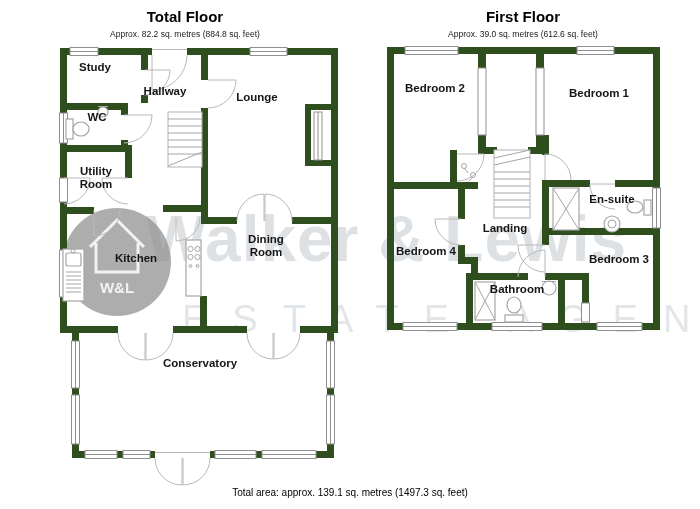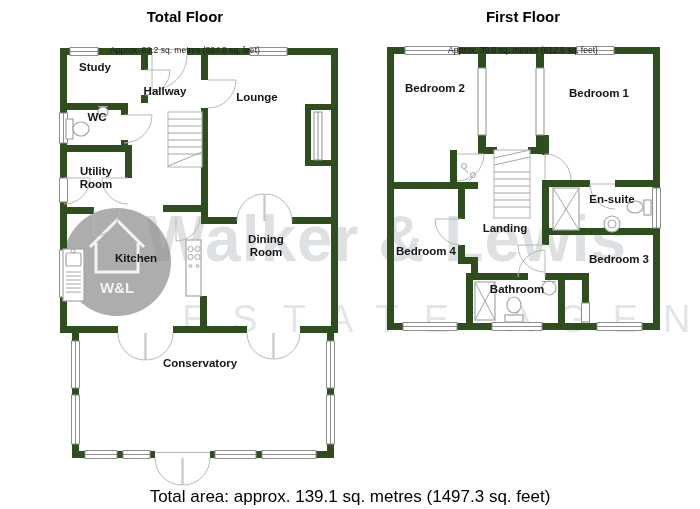--- a/index.html
+++ b/index.html
@@ -9,23 +9,23 @@
   .wm-name{position:absolute;left:146px;top:202px;font-size:64px;font-weight:bold;
            color:#b6bdc4;opacity:.45;white-space:nowrap;z-index:1;letter-spacing:1px;}
   .wm-tag{position:absolute;left:182px;top:298px;font-size:38px;letter-spacing:25px;
           color:#c2c8cd;opacity:.45;white-space:nowrap;z-index:1;}
   svg.plan{position:absolute;left:0;top:0;z-index:2;}
   
   .hdr{position:absolute;text-align:center;z-index:3;}
   .hdr-gf{left:35px;top:8px;width:300px;}
   .hdr-ff{left:373px;top:8px;width:300px;}
   .floor-title{font-size:15px;font-weight:bold;color:#000;}
-  .floor-sub{font-size:8.5px;color:#1a1a1a;margin-top:20px;}
+  .floor-sub{font-size:8.5px;color:#1a1a1a;margin-top:4px;}
   .footer{position:absolute;left:0;top:487px;width:700px;text-align:center;
-          font-size:17px;color:#000;z-index:3;}
+          font-size:10px;color:#000;z-index:3;}
   
   .wall{fill:var(--wall,#2f4e1e);}
   .win{fill:#ffffff;stroke:#8f8f8f;stroke-width:1;}
   .wline{stroke:#8f8f8f;stroke-width:1;}
   .door{fill:none;stroke:#b8b8b8;stroke-width:1;}
   .thresh{stroke:#b8b8b8;stroke-width:1;}
   .fx{fill:#ffffff;stroke:#a6a6a6;stroke-width:1.2;}
   .fxl{stroke:#a6a6a6;stroke-width:1;fill:none;}
   .stair{fill:#ffffff;stroke:#b2b2b2;stroke-width:1;}
   .rlabel{font:bold 11.5px "Liberation Sans",sans-serif;fill:#151515;text-anchor:middle;}

